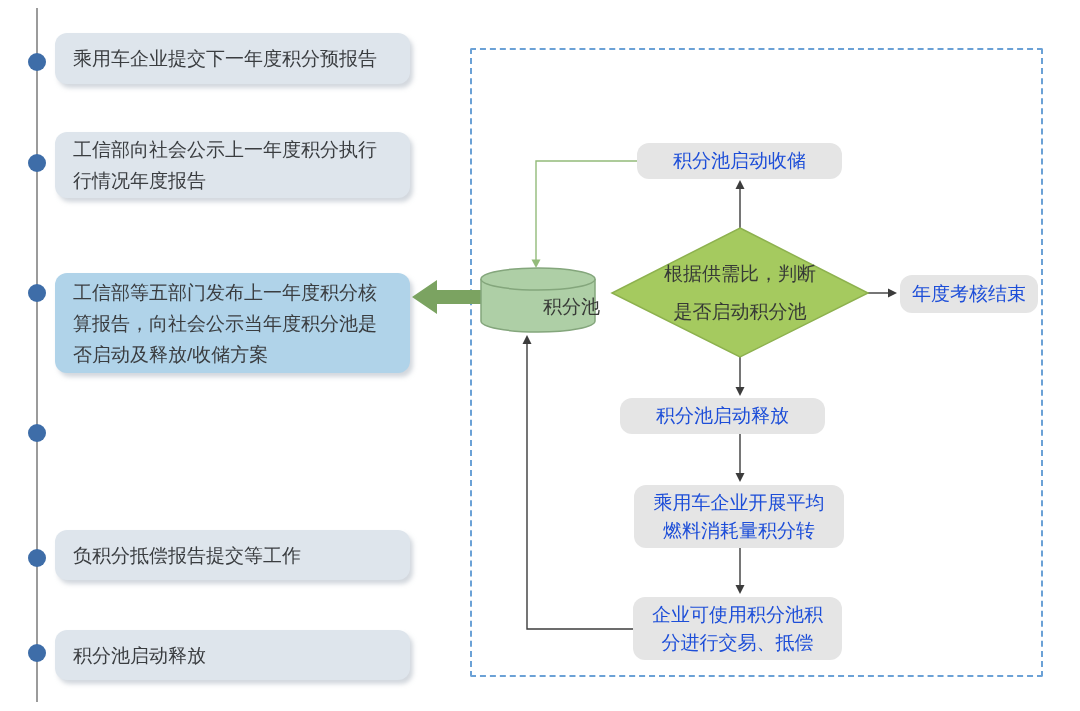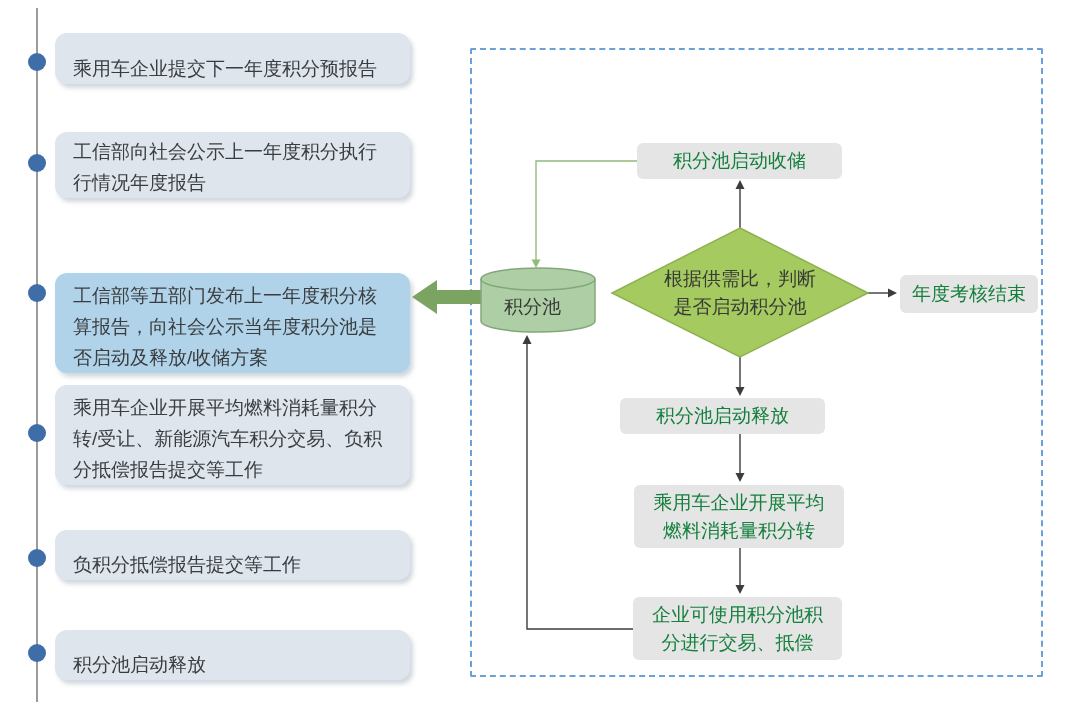--- a/index.html
+++ b/index.html
@@ -10,37 +10,37 @@
   }
   html,body{margin:0;padding:0;background:#fff;}
   #canvas{
     position:relative;width:1080px;height:711px;overflow:hidden;background:#fff;
     font-family:"Liberation Sans","DejaVu Sans",sans-serif;color:var(--c-text);
   }
   
   .tl-line{position:absolute;left:36px;top:8px;width:2px;height:694px;background:var(--c-timeline_line);}
   .tl-dot{position:absolute;left:28px;width:18px;height:18px;border-radius:50%;background:var(--c-timeline_dot);}
   .tl-box{
-    position:absolute;left:55px;width:355px;box-sizing:border-box;display:flex;align-items:flex-end;
+    position:absolute;left:55px;width:355px;box-sizing:border-box;display:flex;align-items:center;
     background:var(--c-timeline_box);border-radius:12px;padding:0 18px;
     font-size:19px;line-height:31px;letter-spacing:0;
     box-shadow:3px 4px 4px rgba(168,178,190,0.5);
   }
   .tl-box.highlight{background:var(--c-timeline_box_highlight);margin-top:28px;}
   
   .flow-frame{position:absolute;left:470px;top:48px;width:573px;height:629px;box-sizing:border-box;
     border:2px dashed var(--c-dashed_border);border-radius:2px;}
   svg.overlay{position:absolute;left:0;top:0;width:1080px;height:711px;pointer-events:none;}
   .fc-box{
     position:absolute;box-sizing:border-box;display:flex;align-items:center;justify-content:center;
-    background:var(--c-flow_box);border-radius:6px;font-size:19px;line-height:28px;text-align:center;
-    color:#15803d;
+    background:var(--c-flow_box);border-radius:12px;font-size:19px;line-height:28px;text-align:center;
+    color:#1d4ed8;
   }
-  .fc-label{position:absolute;display:flex;align-items:center;justify-content:flex-start;text-align:center;
-    font-size:19px;line-height:28px;color:#373a36;}
+  .fc-label{position:absolute;display:flex;align-items:center;justify-content:center;text-align:center;
+    font-size:19px;line-height:38px;color:#373a36;}
   .diamond-poly{fill:var(--c-diamond_fill);stroke:var(--c-diamond_stroke);stroke-width:1.5;}
   .cyl{fill:var(--c-cylinder_fill);stroke:var(--c-cylinder_stroke);stroke-width:1.5;}
   .conn-black{stroke:var(--c-black_connector);stroke-width:1.4;fill:none;}
   .head-black{fill:var(--c-black_connector);stroke:none;}
   .conn-green{stroke:var(--c-green_connector);stroke-width:1.4;fill:none;}
   .head-green{fill:var(--c-green_connector);stroke:none;}
   .big-arrow{fill:var(--c-green_arrow);stroke:none;}
 </style>
 </head>
 <body>
@@ -57,23 +57,20 @@
   <div class="tl-dot" style="top:644px"></div>
 
   <div class="tl-box" style="top:33px;height:51px">
       <span>乘用车企业提交下一年度积分预报告</span>
     </div>
   <div class="tl-box" style="top:132px;height:66px">
       <span>工信部向社会公示上一年度积分执行行情况年度报告</span>
     </div>
   <div class="tl-box highlight" style="top:245px;height:100px">
       <span>工信部等五部门发布上一年度积分核算报告，向社会公示当年度积分池是否启动及释放/收储方案</span>
-    </div>
-  <div class="tl-box" style="top:385px;height:100px">
-      <span>乘用车企业开展平均燃料消耗量积分转/受让、新能源汽车积分交易、负积分抵偿报告提交等工作</span>
     </div>
   <div class="tl-box" style="top:530px;height:50px">
       <span>负积分抵偿报告提交等工作</span>
     </div>
   <div class="tl-box" style="top:630px;height:50px">
       <span>积分池启动释放</span>
     </div>
 
   <div class="flow-frame"></div>
 

